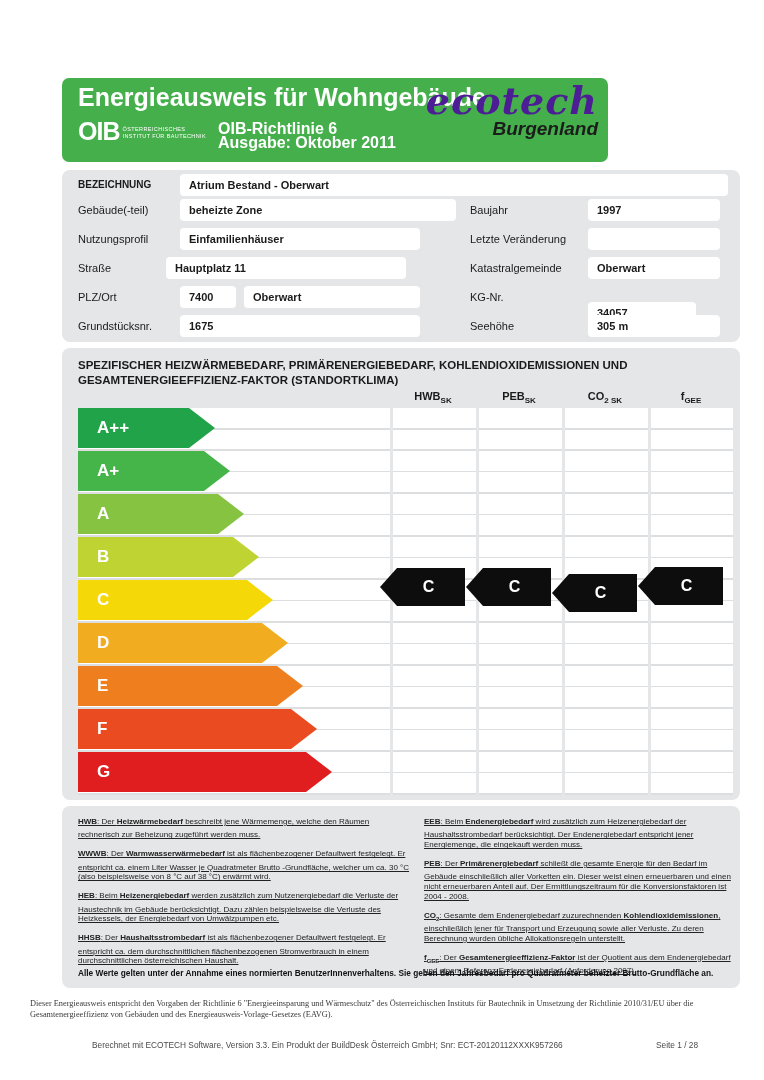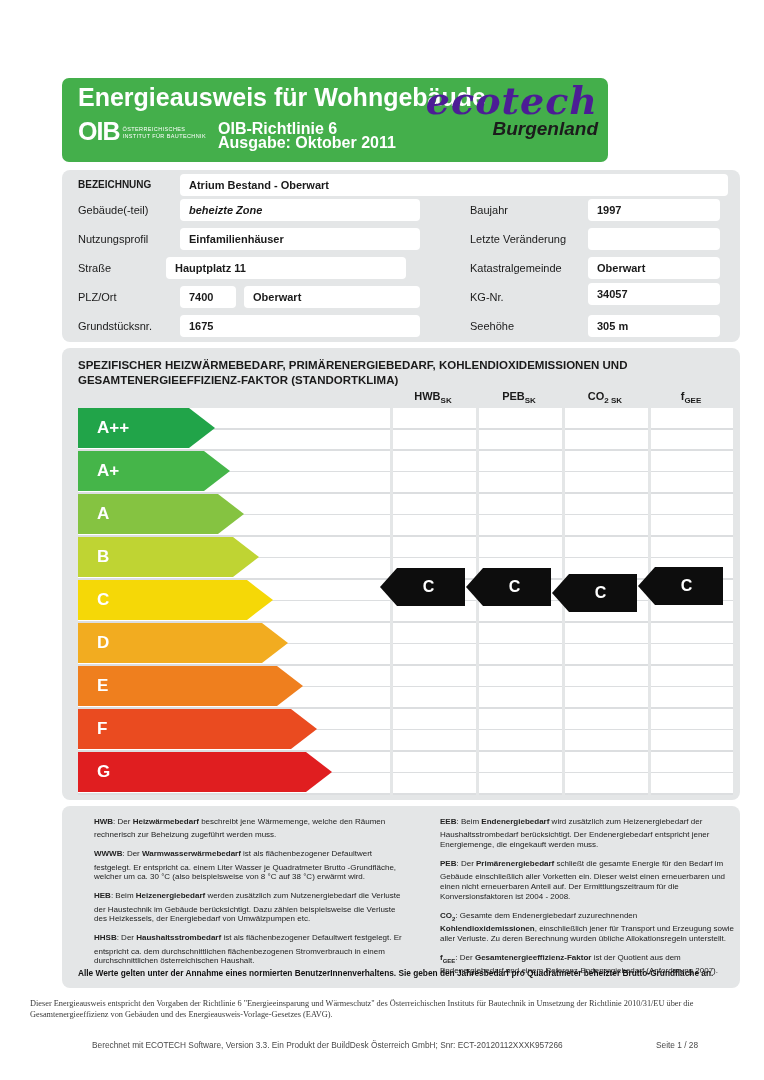--- a/index.html
+++ b/index.html
@@ -48,21 +48,21 @@
                       font-size:17px; font-weight:bold; color:#fff; }
   .rating-arrow { position:absolute; width:85px; height:38px; background:#0D0D0D;
                   clip-path:polygon(17px 0, 100% 0, 100% 100%, 17px 100%, 0 50%);
                   display:flex; align-items:center; justify-content:center; }
   .rating-arrow span { color:#fff; font-weight:bold; font-size:16px; padding-left:12px; }
 
   
   .fn-col { position:absolute; top:11px; font-size:8px; line-height:9.8px; color:#222; }
   #fn-left { left:16px; width:332px; }
   #fn-right { left:362px; width:310px; }
-  .fn { margin:0 0 9px 16px; }
+  .fn { margin:0 0 9px 0;text-decoration:underline; }
   .fn sub { font-size:6px; }
   .bold-note { position:absolute; left:16px; top:162px; width:652px;
                font-size:8.3px; font-weight:bold; color:#111; }
 
   
   .disclaimer { position:absolute; left:30px; top:998px; width:702px;
                 font-size:8.3px; line-height:11px; color:#3a3a3a;font-family:Liberation Serif, serif; }
   .footer-line { position:absolute; left:92px; top:1040px; width:560px;
                  font-size:8.3px; color:#4a4a4a; }
   .page-num { position:absolute; right:66px; top:1040px; font-size:8.3px; color:#4a4a4a; }
@@ -89,39 +89,39 @@
       <div class="brand-name">ecotech</div>
       <div class="brand-region">Burgenland</div>
     </div>
   </div>
 
   <div class="box" id="form-box">
     <div class="f-label strong" style="left:16px; top:9px;">BEZEICHNUNG</div>
     <div class="f-input" style="left:118px; top:4px; width:548px;">Atrium Bestand - Oberwart</div>
 
     <div class="f-label" style="left:16px; top:34px;">Gebäude(-teil)</div>
-    <div class="f-input" style="left:118px; top:29px; width:240px;font-style:italic;">beheizte Zone</div>
+    <div class="f-input" style="left:118px; top:29px; width:276px;">beheizte Zone</div>
     <div class="f-label" style="left:408px; top:34px;">Baujahr</div>
     <div class="f-input" style="left:526px; top:29px; width:132px;">1997</div>
 
     <div class="f-label" style="left:16px; top:63px;">Nutzungsprofil</div>
     <div class="f-input" style="left:118px; top:58px; width:240px;">Einfamilienhäuser</div>
     <div class="f-label" style="left:408px; top:63px;">Letzte Veränderung</div>
     <div class="f-input" style="left:526px; top:58px; width:132px;"></div>
 
     <div class="f-label" style="left:16px; top:92px;">Straße</div>
     <div class="f-input" style="left:104px; top:87px; width:240px;">Hauptplatz 11</div>
     <div class="f-label" style="left:408px; top:92px;">Katastralgemeinde</div>
     <div class="f-input" style="left:526px; top:87px; width:132px;">Oberwart</div>
 
     <div class="f-label" style="left:16px; top:121px;">PLZ/Ort</div>
     <div class="f-input" style="left:118px; top:116px; width:56px;">7400</div>
     <div class="f-input" style="left:182px; top:116px; width:176px;">Oberwart</div>
     <div class="f-label" style="left:408px; top:121px;">KG-Nr.</div>
-    <div class="f-input" style="left:526px; top:113px; width:132px;">34057</div>
+    <div class="f-input" style="left:526px; top:132px; width:108px;">34057</div>
 
     <div class="f-label" style="left:16px; top:150px;">Grundstücksnr.</div>
     <div class="f-input" style="left:118px; top:145px; width:240px;">1675</div>
     <div class="f-label" style="left:408px; top:150px;">Seehöhe</div>
     <div class="f-input" style="left:526px; top:145px; width:132px;">305 m</div>
   </div>
 
   <div class="box" id="chart-box">
     <div class="chart-title">
       <div>SPEZIFISCHER HEIZWÄRMEBEDARF, PRIMÄRENERGIEBEDARF, KOHLENDIOXIDEMISSIONEN UND</div>

